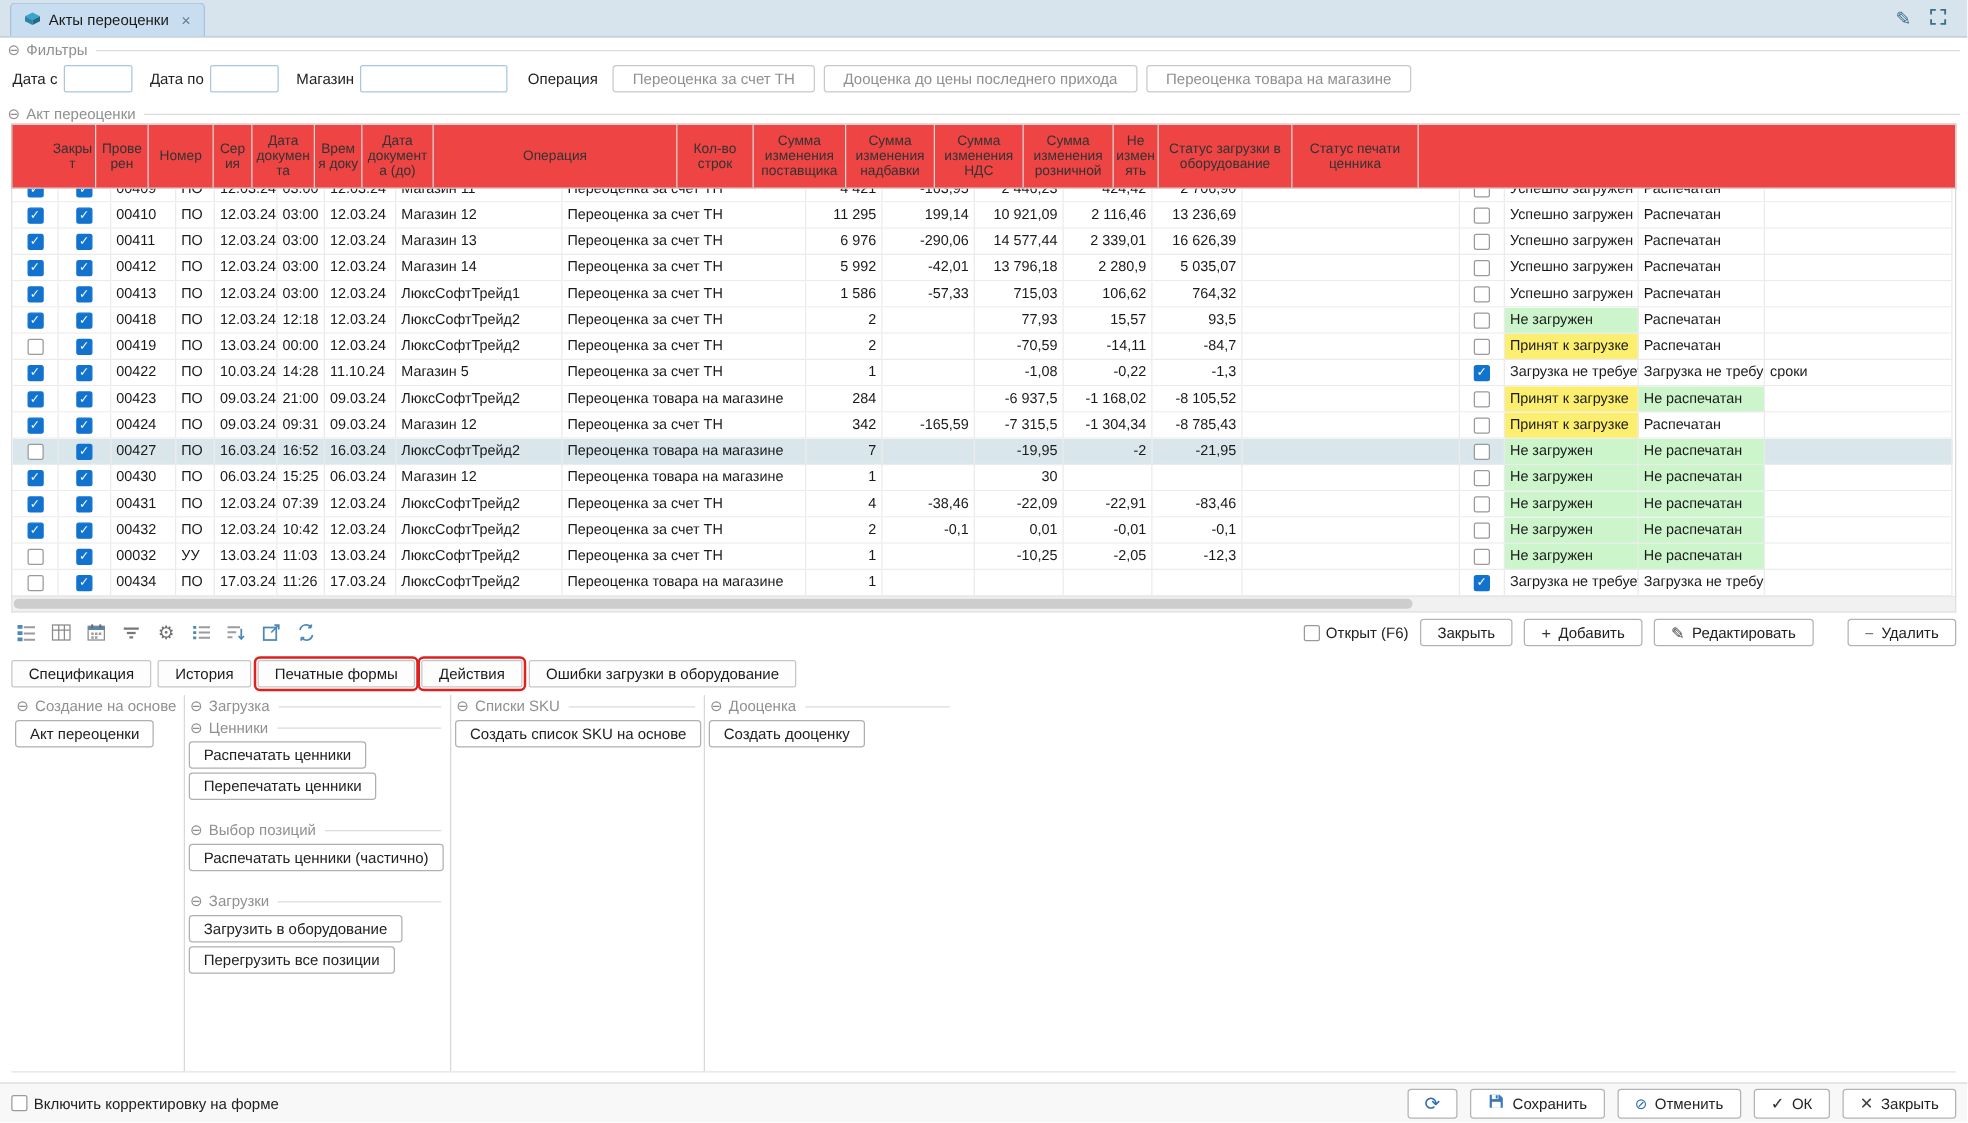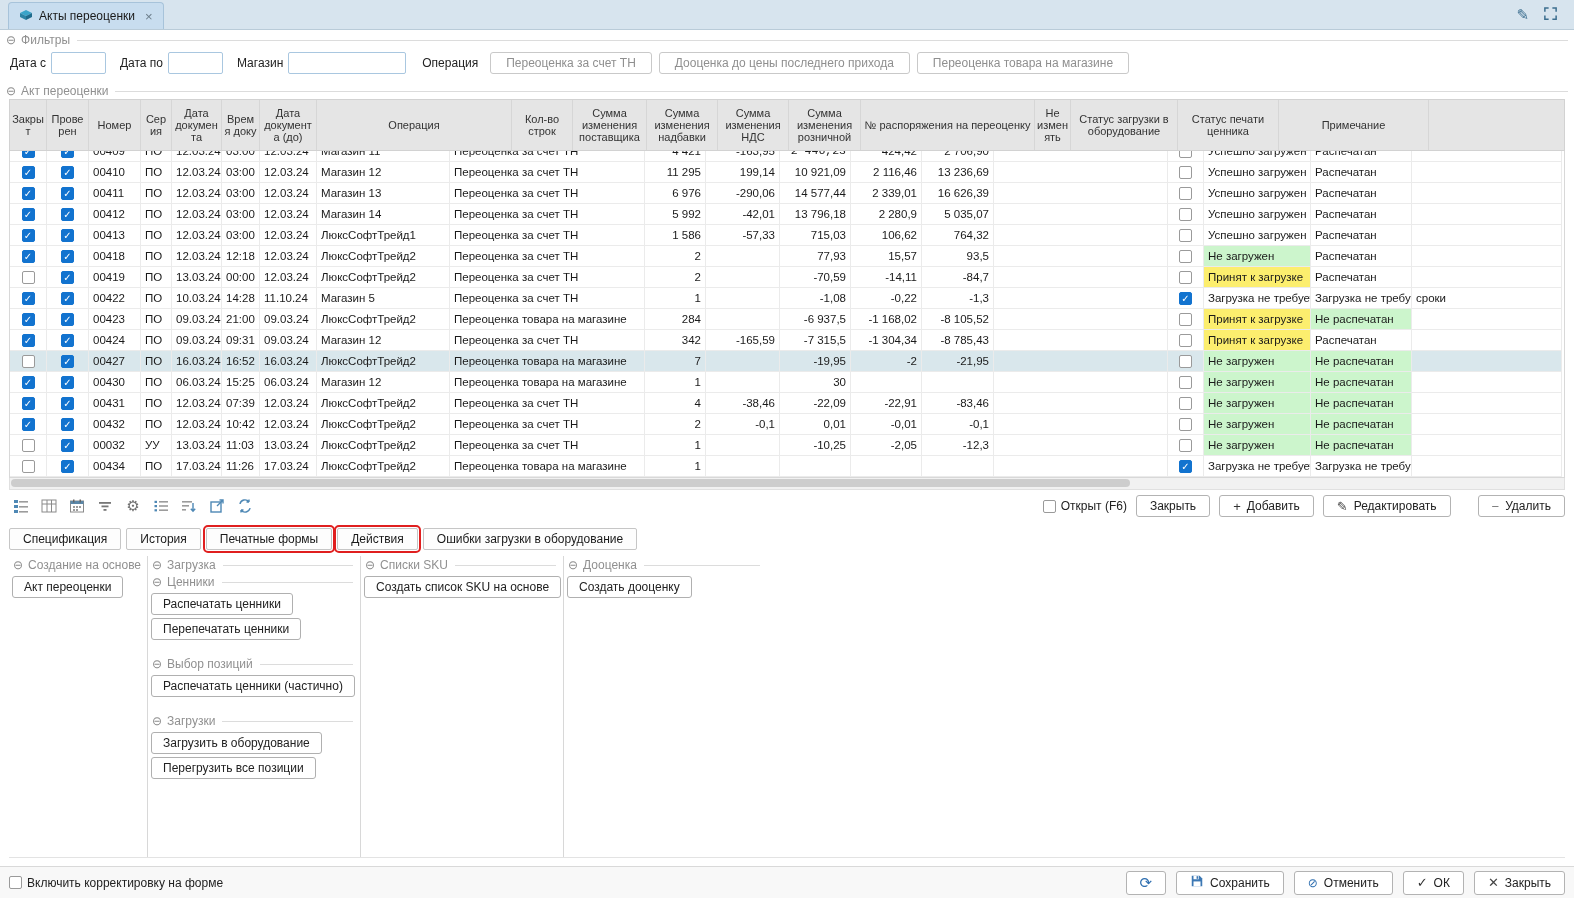--- a/index.html
+++ b/index.html
@@ -24,21 +24,21 @@
   
   .filter-row{display:flex;align-items:center;padding:4px 10px 7px;}
   .flabel{font-size:12px;color:#222;margin-right:5px;white-space:nowrap;}
   .inp{height:22px;border:1px solid #a9c7e0;border-radius:2px;padding:0 4px;font-family:"Liberation Sans",sans-serif;font-size:12px;background:#fff;}
   .inp.date{width:55px;margin-right:14px;}
   .inp.store{width:118px;margin-right:16px;}
   .op-btn{height:22px;border:1px solid #c9c9c9;background:#fff;border-radius:3px;color:#8f8f8f;font-size:12px;padding:0 15px;margin-left:7px;white-space:nowrap;cursor:default;font-family:"Liberation Sans",sans-serif;}
 
   
   .grid-wrap{margin:0 9px;}
-  .thead{display:flex;border:1px solid #d2d2d2;background:#e5e5e5;}
+  .thead{display:flex;border:1px solid #d2d2d2;background:#ef4444;padding-left:30px;}
   .th{height:50px;display:flex;align-items:center;justify-content:center;text-align:center;font-size:11px;color:#333;border-right:1px solid #d6d6d6;padding:1px 2px;overflow:hidden;overflow-wrap:anywhere;line-height:12px;flex:none;}
   .tbody{border:1px solid #d8d8d8;border-top:none;}
   .tr{display:flex;height:21px;overflow:hidden;background:#fff;}
   .tr.sel .td{background:#d9e7ec;}
   .tr.clip{height:11px;}
   .tr.clip .td{transform:translateY(-10px);}
   .td{height:21px;line-height:20px;font-size:11.5px;border-right:1px solid #ebebeb;border-bottom:1px solid #ebebeb;padding:0 4px;white-space:nowrap;overflow:hidden;flex:none;}
   .td.num{text-align:right;}
   .td.cbc{display:flex;align-items:center;justify-content:center;padding:0;}
   .td.st-green{background:#ccf5cc !important;}
@@ -142,44 +142,42 @@
           <div class="th" style="width: 31px;">Серия</div>
           <div class="th" style="width: 50px;">Дата документа</div>
           <div class="th" style="width: 38px;">Время доку</div>
           <div class="th" style="width: 57px;">Дата документа (до)</div>
           <div class="th" style="width: 195px;">Операция</div>
           <div class="th" style="width: 61px;">Кол-во строк</div>
           <div class="th" style="width: 74px;">Сумма изменения поставщика</div>
           <div class="th" style="width: 71px;">Сумма изменения надбавки</div>
           <div class="th" style="width: 71px;">Сумма изменения НДС</div>
           <div class="th" style="width: 72px;">Сумма изменения розничной</div>
-          <div class="th" style="width: 174px;">№ распоряжения на переоценку</div>
           <div class="th" style="width: 36px;">Не изменять</div>
           <div class="th" style="width: 107px;">Статус загрузки в оборудование</div>
           <div class="th" style="width: 101px;">Статус печати ценника</div>
-          <div class="th" style="width: 150px;">Примечание</div>
         </div>
       <div class="tbody" id="tbody">
           <div class="tr clip">
             <div class="td cbc" style="width: 37px;">
               <span class="cb on">✓</span>
             </div>
             <div class="td cbc" style="width: 42px;">
               <span class="cb on">✓</span>
             </div>
             <div class="td" style="width: 52px;">00409</div>
             <div class="td" style="width: 31px;">ПО</div>
             <div class="td" style="width: 50px;">12.03.24</div>
             <div class="td" style="width: 38px;">03:00</div>
             <div class="td" style="width: 57px;">12.03.24</div>
             <div class="td" style="width: 133px;">Магазин 11</div>
             <div class="td" style="width: 195px;">Переоценка за счет ТН</div>
             <div class="td num" style="width: 61px;">4 421</div>
             <div class="td num" style="width: 74px;">-163,95</div>
-            <div class="td num" style="width: 71px; font-family: Liberation Mono, monospace;">2 446,23</div>
+            <div class="td num" style="width: 71px;">2 446,23</div>
             <div class="td num" style="width: 71px;">424,42</div>
             <div class="td num" style="width: 72px;">2 706,90</div>
             <div class="td" style="width: 174px;"></div>
             <div class="td cbc" style="width: 36px;">
               <span class="cb"></span>
             </div>
             <div class="td st-none" style="width: 107px;">Успешно загружен</div>
             <div class="td st-none" style="width: 101px;">Распечатан</div>
             <div class="td" style="width: 150px;"></div>
           </div>

